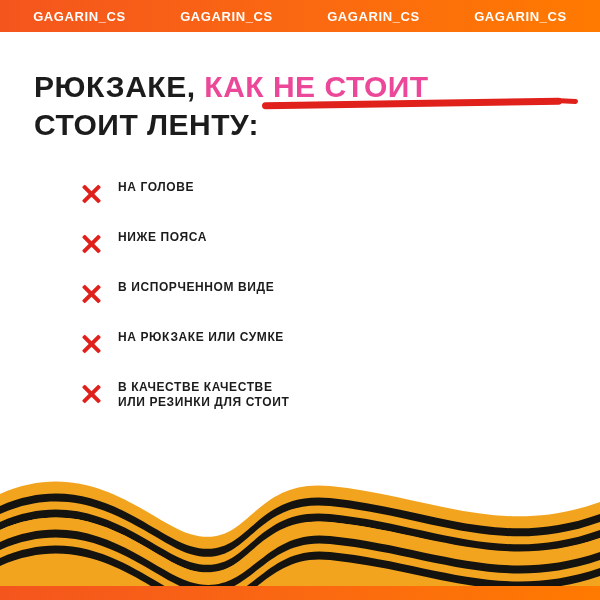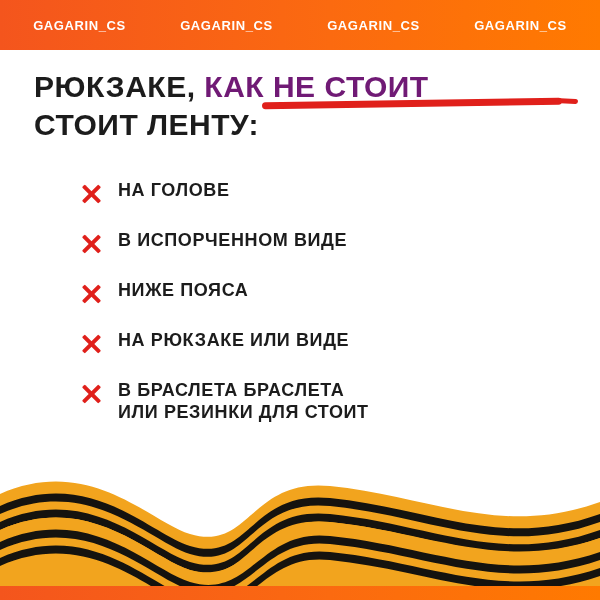--- a/index.html
+++ b/index.html
@@ -19,21 +19,21 @@
     height: 600px;
     background: #ffffff;
     overflow: hidden;
   }
 
   
   .topbar {
     position: absolute;
     top: 0; left: 0;
     width: 600px;
-    height: 50px;
+    height: 32px;
     background: linear-gradient(90deg, #f4551d 0%, #fb6a10 55%, #ff7a00 100%);
     display: flex;
     align-items: center;
     justify-content: space-around;
     padding: 0 6px;
     box-sizing: border-box;
   }
   .topbar .brand {
     color: #ffffff;
     font-size: 13px;
@@ -51,21 +51,21 @@
   }
   .heading .line {
     font-size: 30px;
     font-weight: bold;
     letter-spacing: 0.5px;
     color: #1c1c1c;
     line-height: 1.25;
     white-space: nowrap;
   }
   .heading .accent {
-    color: #701a75;
+    color: #ec4899;
     text-align: center;
   }
   .underline-wrap {
     position: relative;
     height: 0;
   }
   .underline {
     position: absolute;
     left: 228px;
     top: -6px;
@@ -114,21 +114,21 @@
     top: 11px;
     width: 23px;
     height: 4px;
     background: #e0201b;
     border-radius: 1px;
   }
   .cross::before { transform: rotate(45deg); }
   .cross::after  { transform: rotate(-45deg); }
 
   .item-text {
-    font-size: 18px;
+    font-size: 12px;
     font-weight: bold;
     color: #1c1c1c;
     letter-spacing: 0.6px;
     line-height: 1.22;
   }
 
   
   .bottom {
     position: absolute;
     left: 0;
@@ -174,37 +174,37 @@
 
   <div class="list">
 
     <div class="list-item">
       <span class="cross"></span>
       <span class="item-text">НА ГОЛОВЕ</span>
     </div>
 
     <div class="list-item">
       <span class="cross"></span>
+      <span class="item-text">НИЖЕ ПОЯСА</span>
+    </div>
+
+    <div class="list-item">
+      <span class="cross"></span>
       <span class="item-text">В ИСПОРЧЕННОМ ВИДЕ</span>
     </div>
 
     <div class="list-item">
       <span class="cross"></span>
-      <span class="item-text">НИЖЕ ПОЯСА</span>
-    </div>
-
-    <div class="list-item">
-      <span class="cross"></span>
-      <span class="item-text">НА РЮКЗАКЕ ИЛИ ВИДЕ</span>
+      <span class="item-text">НА РЮКЗАКЕ ИЛИ СУМКЕ</span>
     </div>
 
     <div class="list-item">
       <span class="cross"></span>
       <span class="item-text">
-        <span>В БРАСЛЕТА БРАСЛЕТА</span><br>
+        <span>В КАЧЕСТВЕ КАЧЕСТВЕ</span><br>
         <span>ИЛИ РЕЗИНКИ ДЛЯ СТОИТ</span>
       </span>
     </div>
 
   </div>
 
   <div class="bottom">
     <div class="bottom-orange"></div>
     <svg class="ribbon-svg" viewBox="0 0 600 118" preserveAspectRatio="none">
       <defs>

